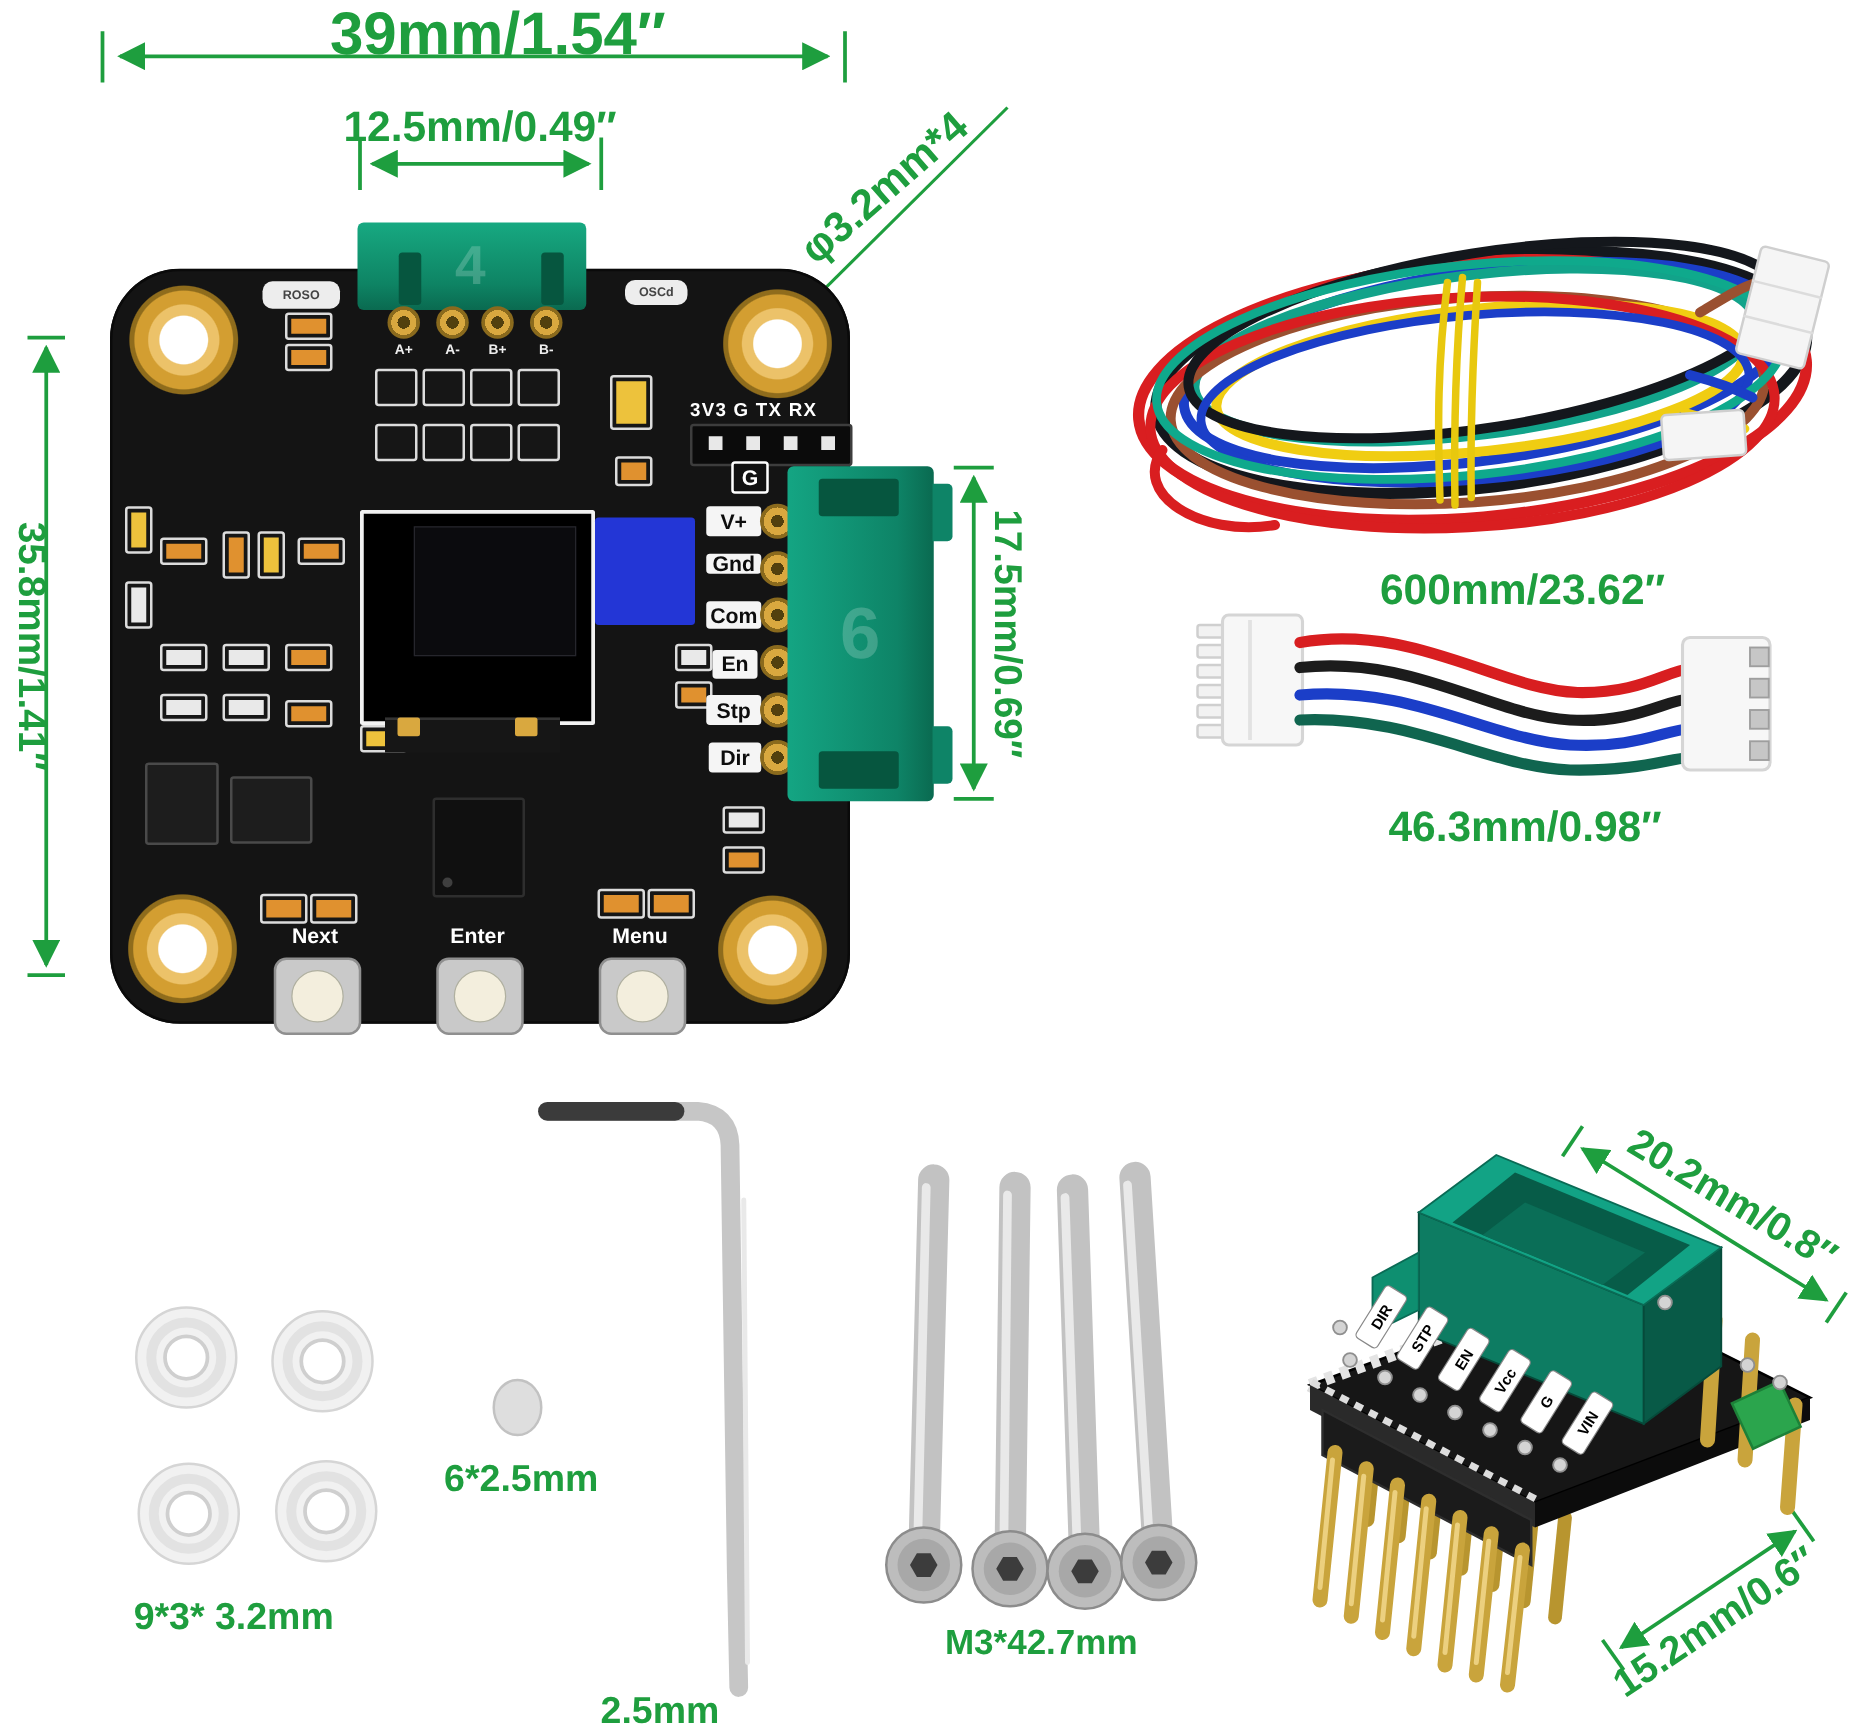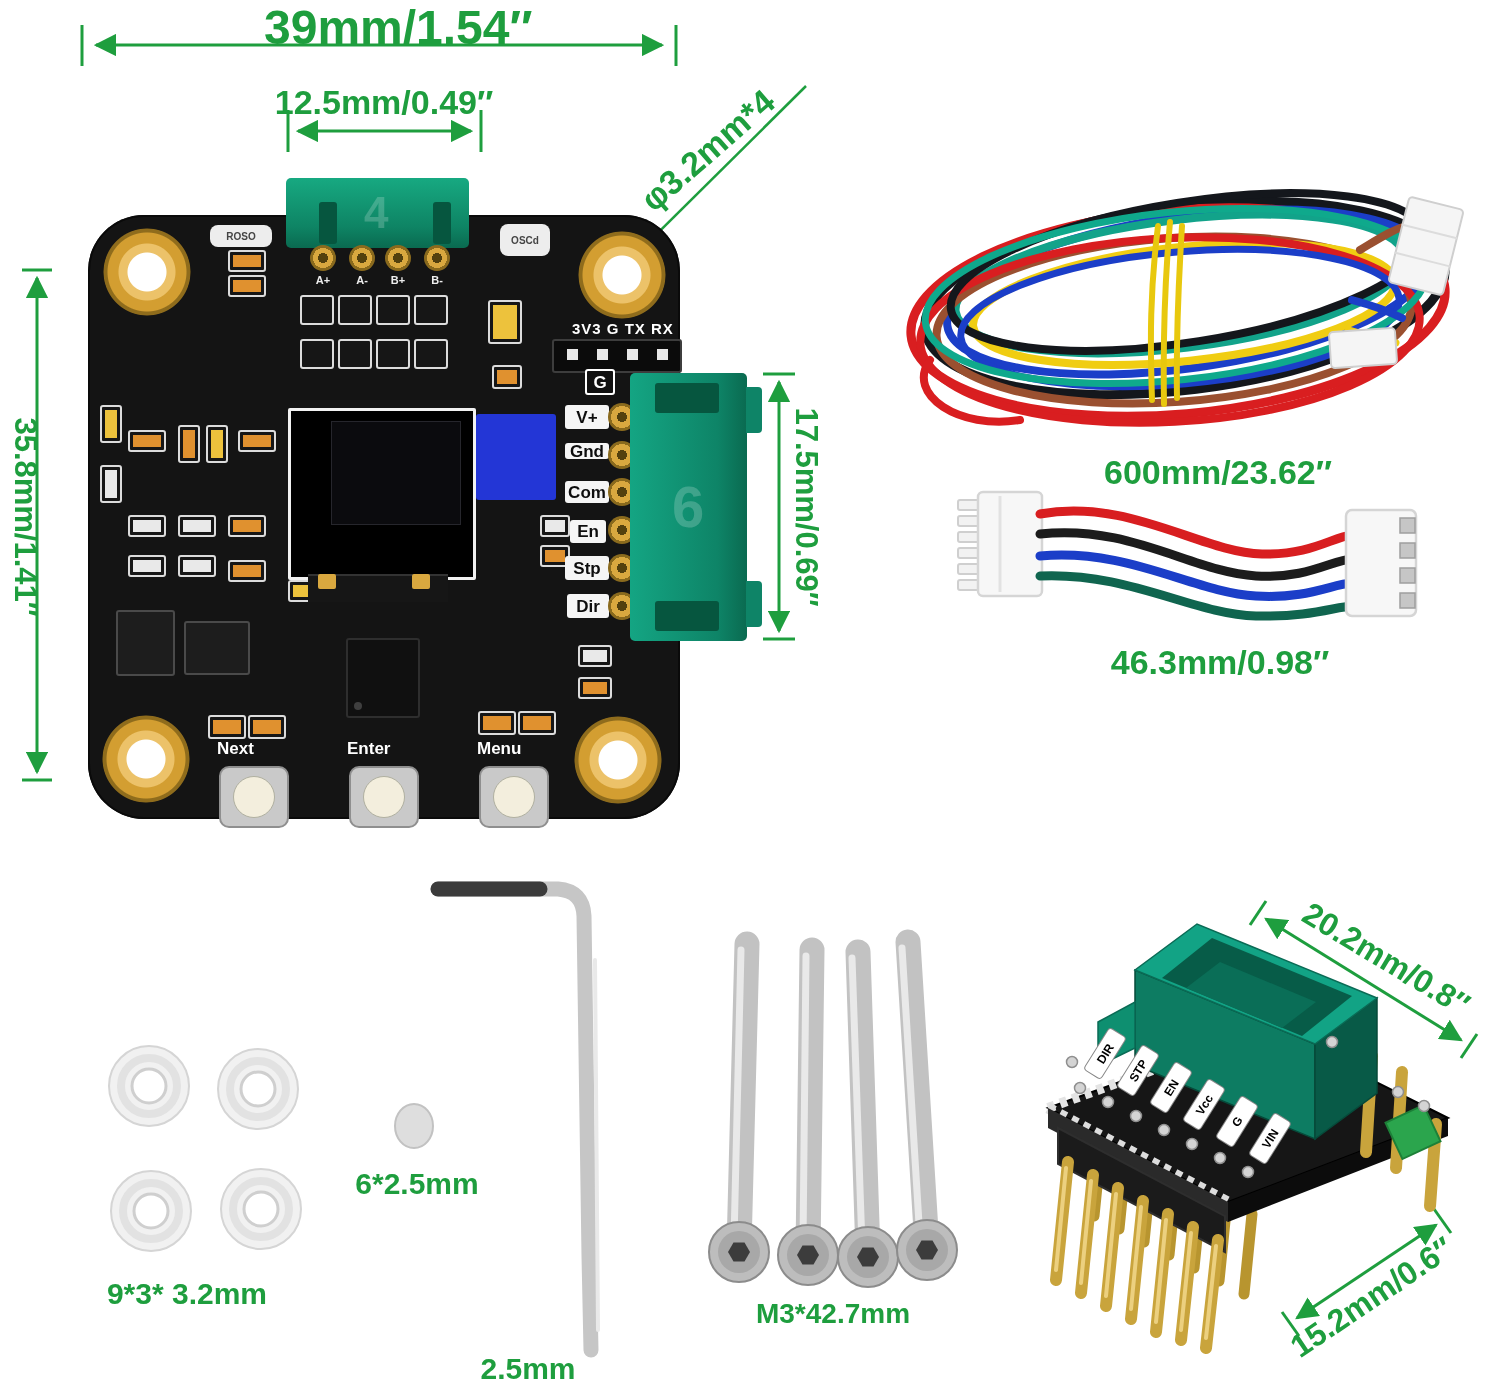--- a/index.html
+++ b/index.html
@@ -24,22 +24,22 @@
           background:radial-gradient(circle,#52400e 0 5px,#d9a83f 5px 10px,#8a6a1d 10px 13px);}
   .pin{position:absolute;width:28px;height:28px;border-radius:50%;
        background:radial-gradient(circle,#52400e 0 5px,#d9a83f 5px 11px,#8a6a1d 11px 14px);}
   .motlbl{position:absolute;color:#eeeeee;font-weight:bold;font-size:11px;width:32px;text-align:center;}
   .lblbox{position:absolute;background:#f5f5f5;color:#0d0d0d;font-weight:bold;font-size:17px;
           display:flex;align-items:center;justify-content:center;border-radius:3px;line-height:1;}
   .lblbox.dark{background:#111111;color:#ffffff;border:2px solid #ffffff;}
   .tact{position:absolute;width:66px;height:58px;background:#c9c9c9;border:2px solid #8f8f8f;border-radius:10px;}
   .tact::after{content:"";position:absolute;left:50%;top:50%;width:40px;height:40px;margin:-21px 0 0 -21px;
                border-radius:50%;background:#f3eedd;border:1px solid #b0b0a0;}
-  .btnlbl{position:absolute;color:#ffffff;font-weight:bold;font-size:17px;text-align:left;width:70px;}
-  .serial{position:absolute;color:#ffffff;font-weight:bold;font-size:15px;letter-spacing:1px;white-space:nowrap;margin-left:20px;}
+  .btnlbl{position:absolute;color:#ffffff;font-weight:bold;font-size:17px;text-align:center;width:70px;}
+  .serial{position:absolute;color:#ffffff;font-weight:bold;font-size:15px;letter-spacing:1px;white-space:nowrap;}
   .hdr4{position:absolute;background:#0b0b0b;border:2px solid #3d3d3d;border-radius:3px;}
   .hdr4 i{position:absolute;width:11px;height:11px;background:#e8e8e8;top:8px;}
   .oled{position:absolute;border:3px solid #f2f2f2;background:#000;border-radius:2px;}
   .oledin{position:absolute;background:#0b0b0e;border:1px solid #26262c;}
   .flex{position:absolute;background:#161616;border-top:2px solid #333;}
   .clip{position:absolute;width:18px;height:15px;background:#d9a83f;border-radius:2px;}
   .trim{position:absolute;background:#2336d6;border-radius:3px;}
   .chip{position:absolute;background:#101010;border:2px solid #2e2e2e;border-radius:3px;}
   .chip::after{content:"";position:absolute;left:6px;bottom:6px;width:8px;height:8px;border-radius:50%;background:#3f3f3f;}
   .oscbox{position:absolute;background:#ededed;color:#444;font-size:10px;font-weight:bold;
@@ -285,21 +285,21 @@
 <div class="board">
 
   <div class="hole" style="left:15px;top:13px;"></div>
   <div class="hole" style="left:490px;top:16px;"></div>
   <div class="hole" style="left:14px;top:500px;"></div>
   <div class="hole" style="left:486px;top:501px;"></div>
 
   <div class="oscbox" style="left:122px;top:10px;width:62px;height:22px;">
     <span>ROSO</span>
     </div>
-  <div class="oscbox" style="left:412px;top:9px;width:50px;height:32px;">
+  <div class="oscbox" style="left:412px;top:9px;width:50px;height:20px;">
     <span>OSCd</span>
     </div>
 
   <div class="greencon" style="left:198px;top:-37px;width:183px;height:70px;">
     <div class="slot" style="left:33px;top:24px;width:18px;height:42px;"></div>
     <div class="slot" style="left:147px;top:24px;width:18px;height:42px;"></div>
     <div class="ghost" style="left:78px;top:10px;font-size:44px;">4</div>
   </div>
 
   <div class="padpin" style="left:222px;top:30px;"></div>

